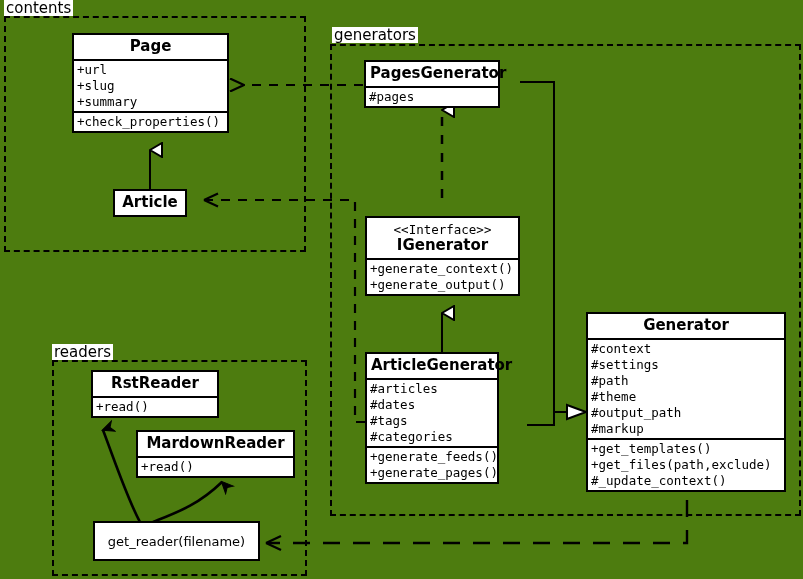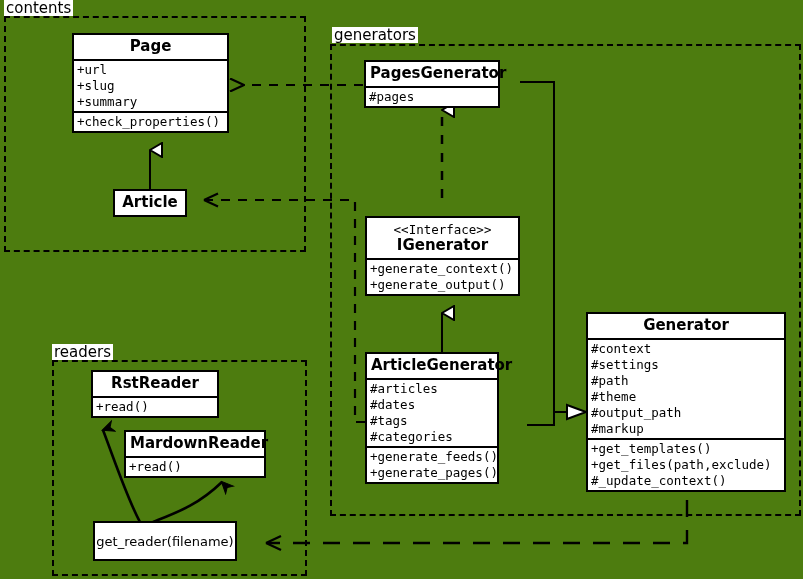--- a/index.html
+++ b/index.html
@@ -237,24 +237,24 @@
     </div>
   </div>
 
   <div class="uml" style="left:75px; top:370px; width:128px;margin-left:16px;">
     <div class="title">RstReader</div>
     <div class="sect">
       <div class="row">+read()</div>
     </div>
   </div>
 
-  <div class="uml" style="left:124px; top:430px; width:142px;">
+  <div class="uml" style="left:136px; top:430px; width:159px;">
     <div class="title">MardownReader</div>
     <div class="sect">
       <div class="row">+read()</div>
     </div>
   </div>
 
-  <div class="plainbox" style="left:93px; top:521px; width:144px; height:40px;">
+  <div class="plainbox" style="left:93px; top:521px; width:167px; height:40px;">
     <span>get_reader(filename)</span>
   </div>
 
 </div>
 
 </body></html>

